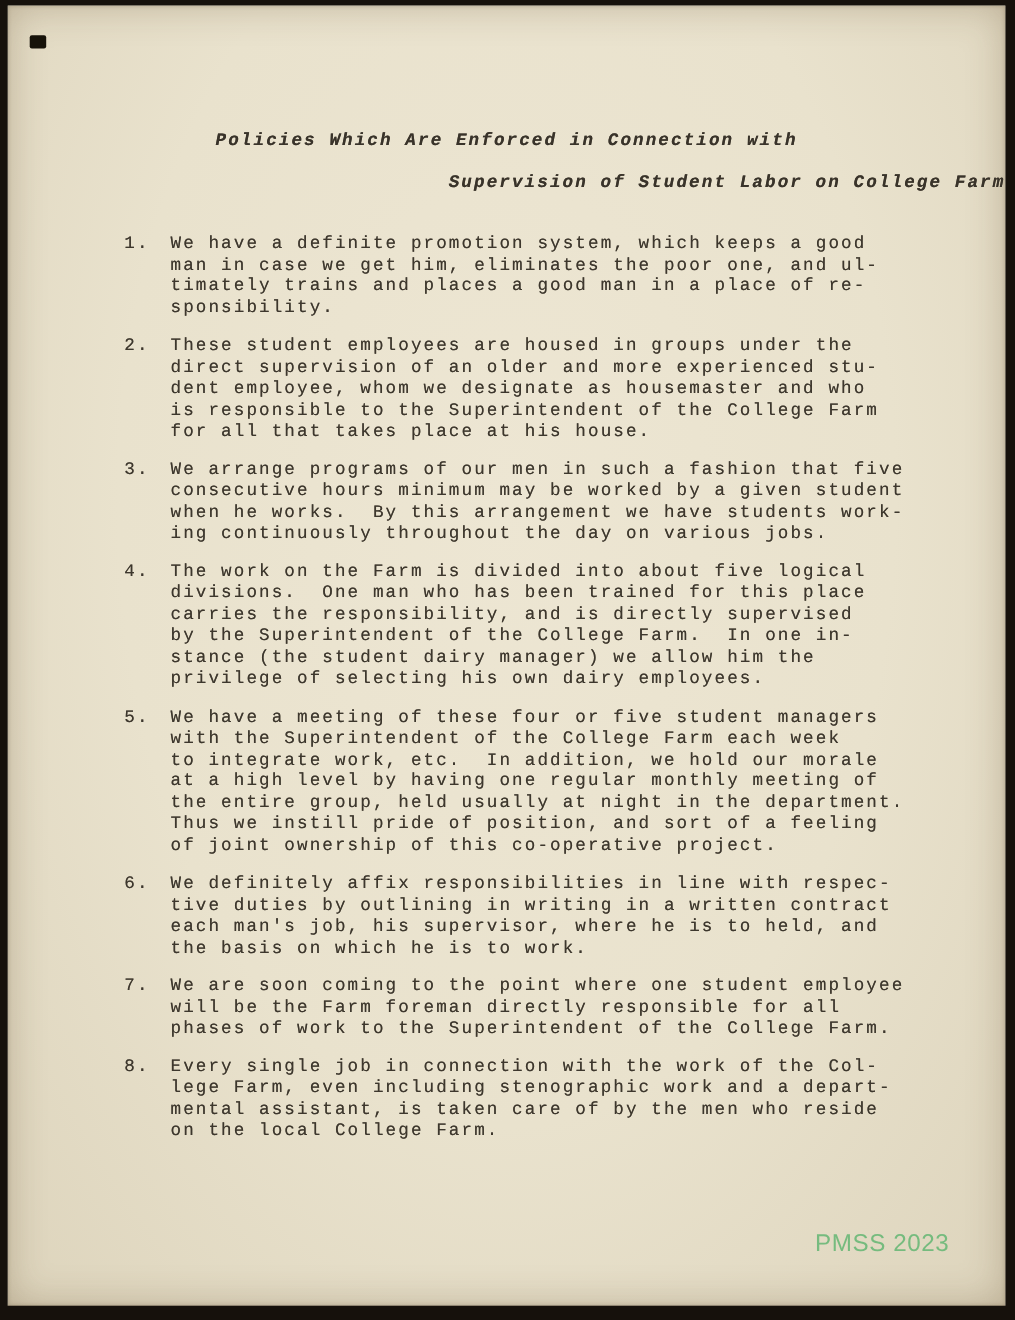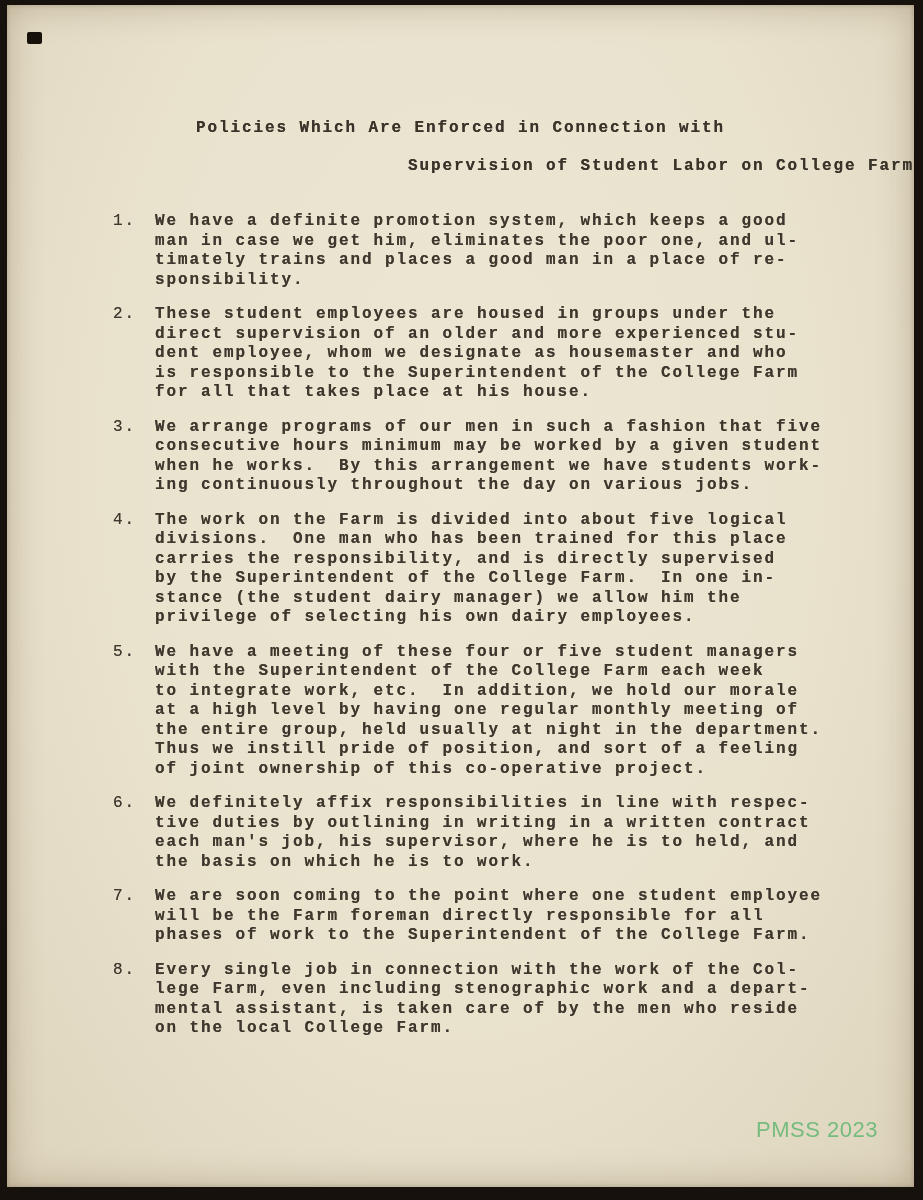--- a/index.html
+++ b/index.html
@@ -37,20 +37,21 @@
     background: #161209;
     border-radius: 2px;
   }
   .doc-title {
     text-align: center;
     color: #39332a;
     font-weight: bold;
     font-size: 16px;
     letter-spacing: 1.9px;
     text-shadow: 0 0 0.6px rgba(50, 44, 34, 0.8);
+    font-style: italic;
   }
   .doc-title .title-line {
     height: 20px;
     line-height: 20px;
   }
   .doc-title .title-line + .title-line {
     margin-top: 18px;
     text-align: right;
   }
   .policy-list {
@@ -69,25 +70,24 @@
     align-items: flex-start;
     margin-bottom: 15px;
   }
   .policy-item .num {
     flex: 0 0 42px;
     width: 42px;
   }
   .policy-item .txt {
     flex: 1 1 auto;
     white-space: pre-wrap;
-    font-weight: bold;
   }
   .watermark {
     position: absolute;
-    left: 749px;
+    left: 734px;
     top: 1112px;
     font-family: "Liberation Sans", sans-serif;
     font-size: 22px;
     letter-spacing: 0.5px;
     color: rgba(109, 184, 120, 0.92);
     text-shadow: none;
   }
 </style>
 </head>
 <body>

